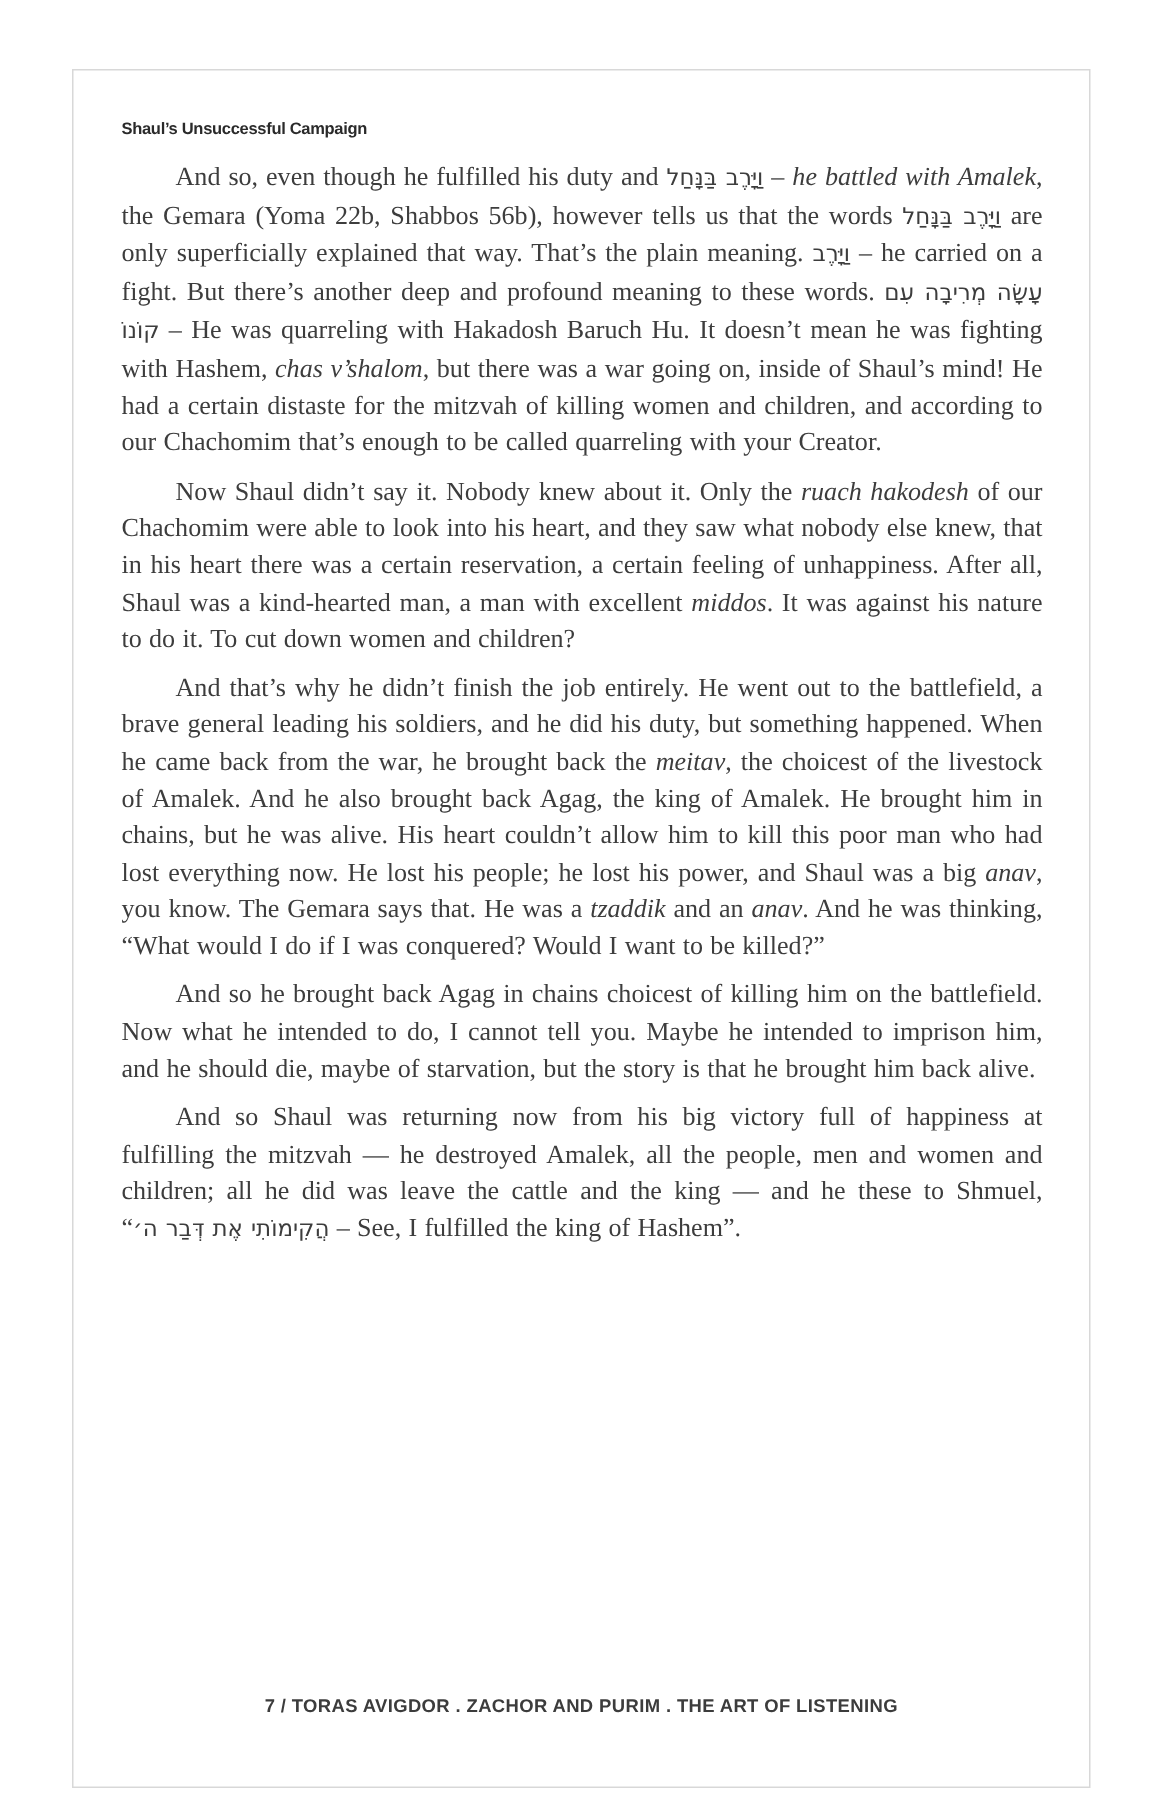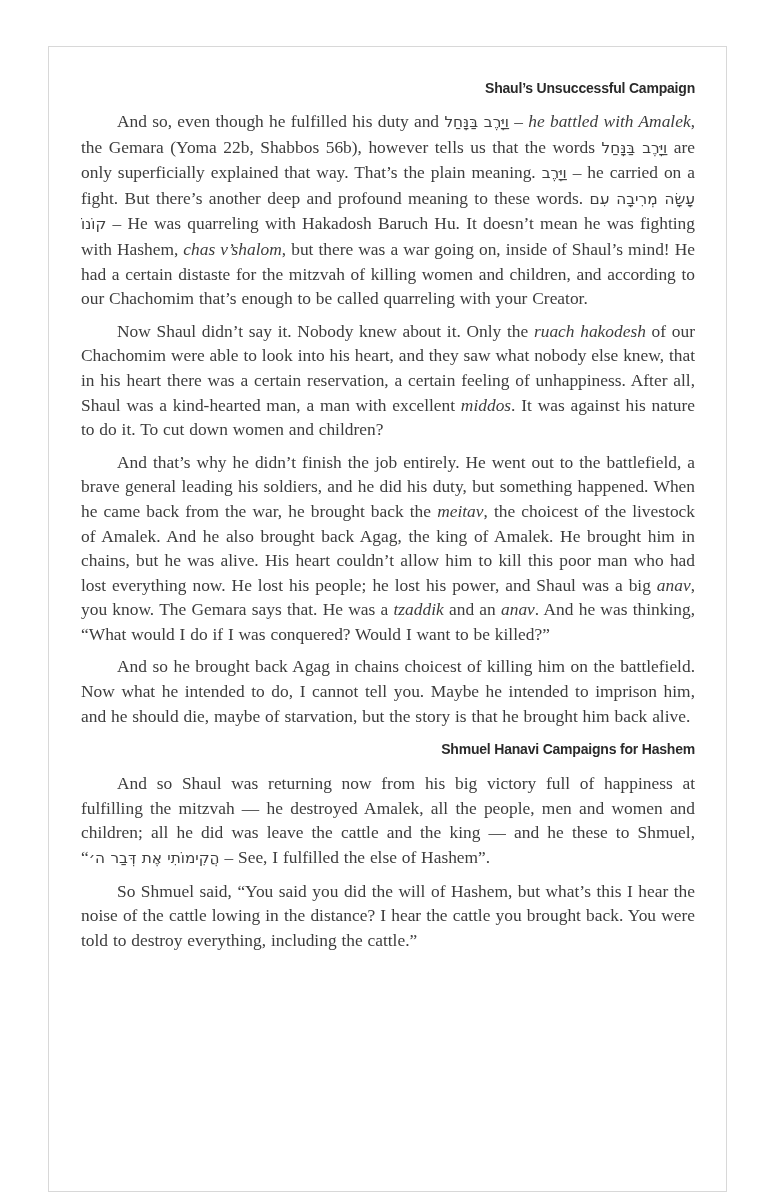--- a/index.html
+++ b/index.html
@@ -24,23 +24,23 @@
     width: 679px;
     height: 1146px;
     background: var(--page_bg, #ffffff);
     border: 1px solid var(--page_border, #d8d8d8);
     padding: 33px 31px 0 32px;
   }
 
   .section-heading {
     font-family: "Liberation Sans", sans-serif;
     font-weight: 700;
-    font-size: 14px;
+    font-size: 11px;
     letter-spacing: -0.2px;
-    text-align: right;
+    text-align: left;
     color: var(--heading_text, #2a2a2a);
     margin: 0 0 13px 0;
   }
 
   .section-heading.second {
     margin: 13px 0 14px 0;
   }
 
   .body-para {
     font-family: "Liberation Serif", serif;
@@ -83,21 +83,20 @@
     <h2 class="section-heading">Shaul’s Unsuccessful Campaign</h2>
 
     <p class="body-para"><span>And so, even though he fulfilled his duty and </span><span class="run-h">וַיָּרֶב בַּנָּחַל</span><span> – </span><span class="run-i">he battled with Amalek</span><span>, the Gemara (Yoma 22b, Shabbos 56b), however tells us that the words </span><span class="run-h">וַיָּרֶב בַּנָּחַל</span><span> are only superficially explained that way. That’s the plain meaning. </span><span class="run-h">וַיָּרֶב</span><span> – he carried on a fight. But there’s another deep and profound meaning to these words. </span><span class="run-h">עָשָׂה מְרִיבָה עִם קוֹנוֹ</span><span> – He was quarreling with Hakadosh Baruch Hu. It doesn’t mean he was fighting with Hashem, </span><span class="run-i">chas v’shalom</span><span>, but there was a war going on, inside of Shaul’s mind! He had a certain distaste for the mitzvah of killing women and children, and according to our Chachomim that’s enough to be called quarreling with your Creator.</span></p>
 
     <p class="body-para"><span>Now Shaul didn’t say it. Nobody knew about it. Only the </span><span class="run-i">ruach hakodesh</span><span> of our Chachomim were able to look into his heart, and they saw what nobody else knew, that in his heart there was a certain reservation, a certain feeling of unhappiness. After all, Shaul was a kind-hearted man, a man with excellent </span><span class="run-i">middos</span><span>. It was against his nature to do it. To cut down women and children?</span></p>
 
     <p class="body-para"><span>And that’s why he didn’t finish the job entirely. He went out to the battlefield, a brave general leading his soldiers, and he did his duty, but something happened. When he came back from the war, he brought back the </span><span class="run-i">meitav</span><span>, the choicest of the livestock of Amalek. And he also brought back Agag, the king of Amalek. He brought him in chains, but he was alive. His heart couldn’t allow him to kill this poor man who had lost everything now. He lost his people; he lost his power, and Shaul was a big </span><span class="run-i">anav</span><span>, you know. The Gemara says that. He was a </span><span class="run-i">tzaddik</span><span> and an </span><span class="run-i">anav</span><span>. And he was thinking, “What would I do if I was conquered? Would I want to be killed?”</span></p>
 
     <p class="body-para"><span>And so he brought back Agag in chains choicest of killing him on the battlefield. Now what he intended to do, I cannot tell you. Maybe he intended to imprison him, and he should die, maybe of starvation, but the story is that he brought him back alive.</span></p>
 
-    <h2 class="section-heading second">Shmuel Hanavi Campaigns for Hashem</h2>
 
-    <p class="body-para"><span>And so Shaul was returning now from his big victory full of happiness at fulfilling the mitzvah — he destroyed Amalek, all the people, men and women and children; all he did was leave the cattle and the king — and he these to Shmuel, “</span><span class="run-h">הֲקִימוֹתִי אֶת דְּבַר ה׳</span><span> – See, I fulfilled the else of Hashem”.</span></p>
+    <p class="body-para"><span>And so Shaul was returning now from his big victory full of happiness at fulfilling the mitzvah — he destroyed Amalek, all the people, men and women and children; all he did was leave the cattle and the king — and he these to Shmuel, “</span><span class="run-h">הֲקִימוֹתִי אֶת דְּבַר ה׳</span><span> – See, I fulfilled the king of Hashem”.</span></p>
 
-    <p class="body-para"><span>So Shmuel said, “You said you did the will of Hashem, but what’s this I hear the noise of the cattle lowing in the distance? I hear the cattle you brought back. You were told to destroy everything, including the cattle.”</span></p>
 
+    <div class="page-footer">7 / TORAS AVIGDOR . ZACHOR AND PURIM . THE ART OF LISTENING</div>
 
   </div>
 </div>
 
 </body></html>

